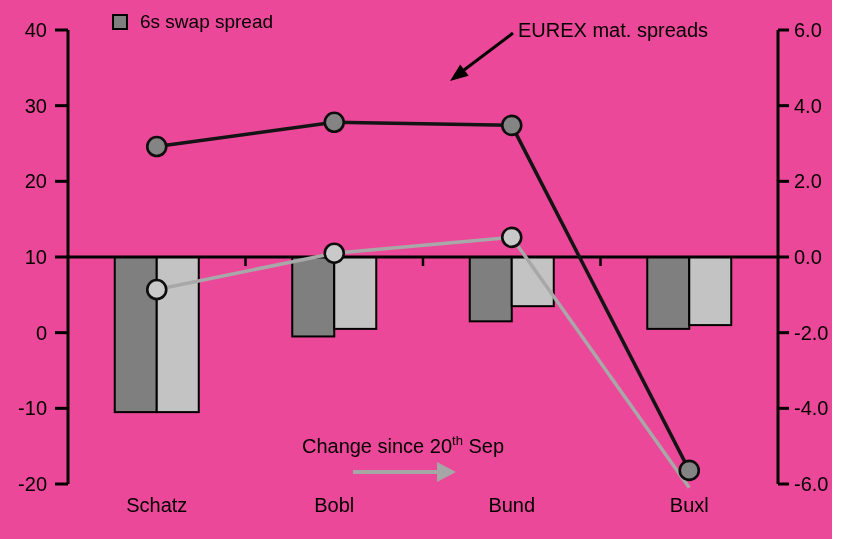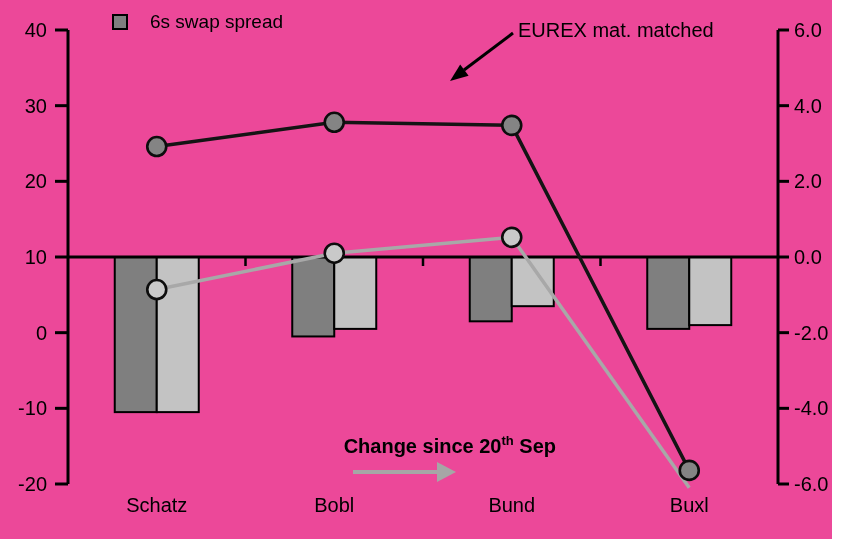--- a/index.html
+++ b/index.html
@@ -1,24 +1,24 @@
 <!DOCTYPE html>
 <html><head>
 <meta charset="utf-8">
 <style>
   html,body{margin:0;padding:0;background:#ffffff;}
   .stage{position:relative;width:832px;height:539px;background:#ec4899;overflow:hidden;
          font-family:"Liberation Sans",sans-serif;color:#000;}
   .stage svg{position:absolute;left:0;top:0;}
   .legend{position:absolute;left:112px;top:10px;display:flex;flex-direction:column;gap:10px;}
-  .legend-row{display:flex;align-items:center;gap:22px;font-size:19px;line-height:23px;}
+  .legend-row{display:flex;align-items:center;gap:12px;font-size:19px;line-height:23px;}
   .swatch{width:16px;height:16px;border:2px solid #000;box-sizing:border-box;flex:0 0 auto;}
   .anno-curve{position:absolute;left:518px;top:17px;font-size:20px;line-height:27px;white-space:nowrap;}
-  .anno-change{position:absolute;left:250px;top:435px;width:306px;text-align:right;
-               font-size:20px;white-space:nowrap;font-weight:bold;}
+  .anno-change{position:absolute;left:250px;top:435px;width:306px;text-align:center;
+               font-size:20px;white-space:nowrap;}
   .anno-change sup{font-size:13px;line-height:0;}
   text{font-family:"Liberation Sans",sans-serif;fill:#000;}
 </style>
 </head>
 <body>
 
 <div class="stage">
 
   <svg id="chart-svg" width="852" height="539" viewBox="0 0 852 539">
     <g id="g-bars">
@@ -95,20 +95,20 @@
   </svg>
 
   <div class="legend">
     <div class="legend-row">
       <span class="swatch" id="swatch-0" style="background: rgb(127, 127, 127);"></span>
       <span>6s swap spread</span>
     </div>
   </div>
 
   <div class="anno-curve">
-    <div>EUREX mat. matched</div>
+    <div>EUREX mat. spreads</div>
   </div>
 
   <div class="anno-change">
     <span>Change since 20</span><sup>th</sup><span> Sep</span>
   </div>
 
 </div>
 
 </body></html>

